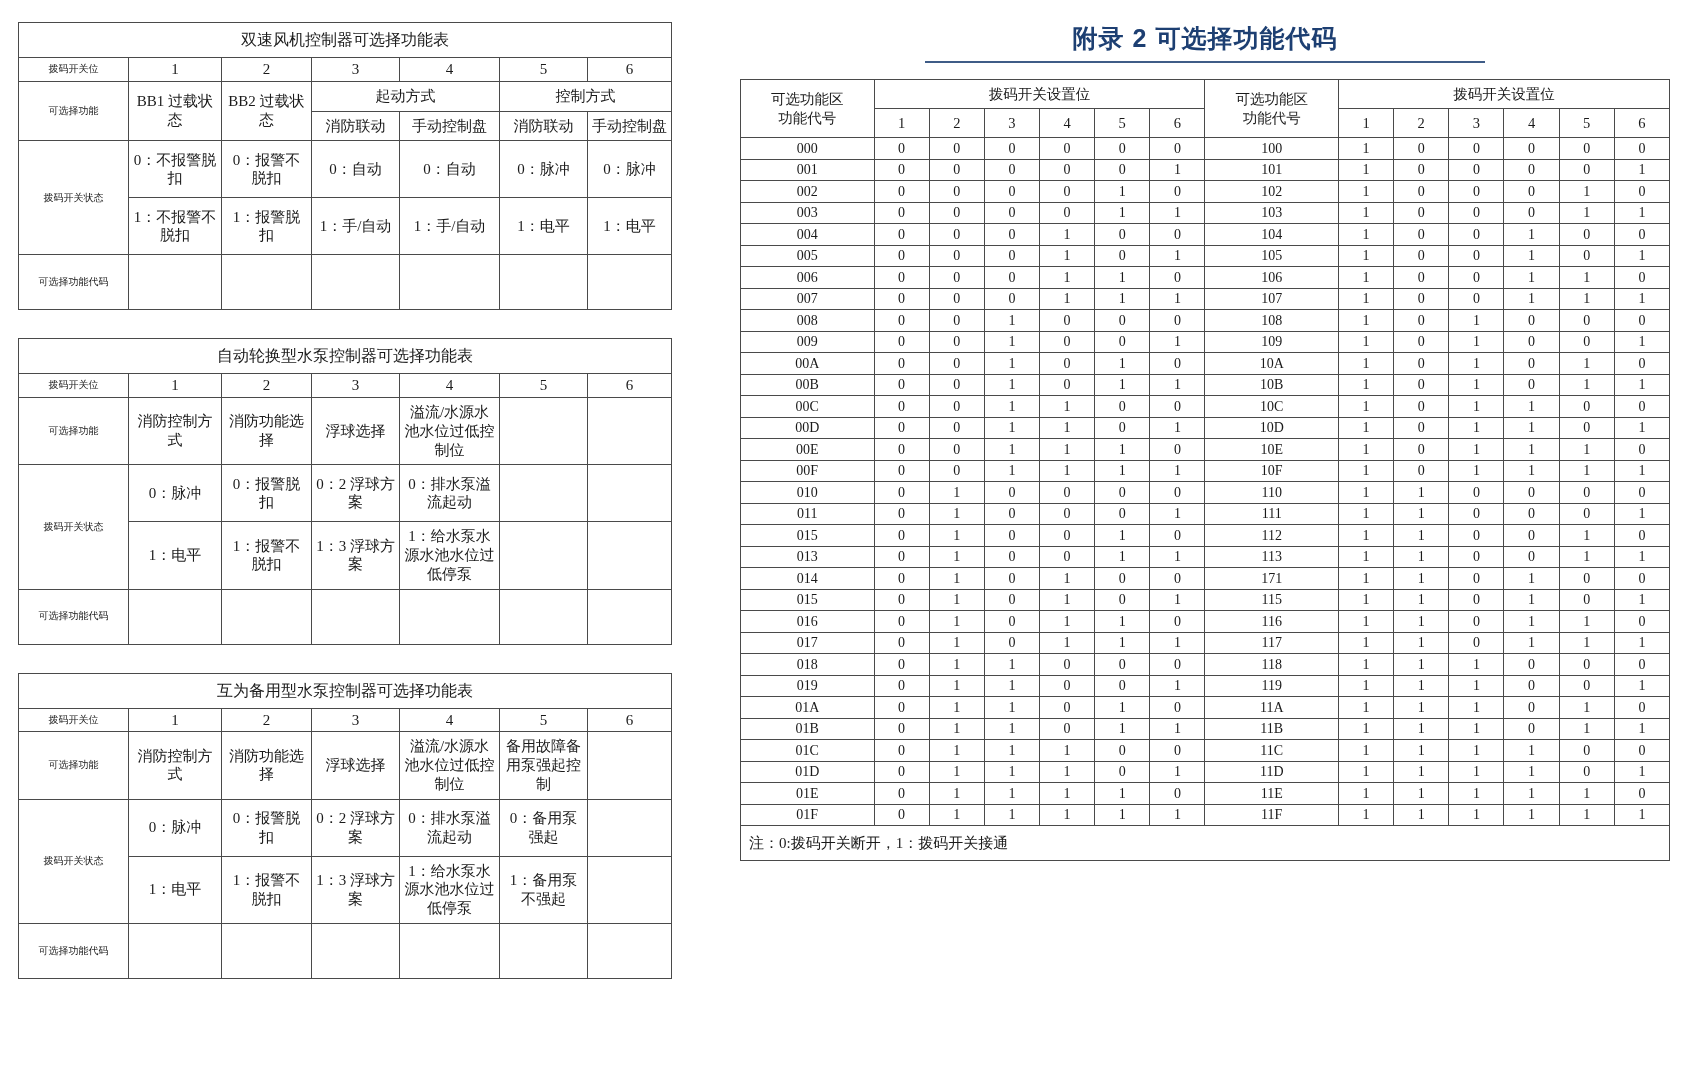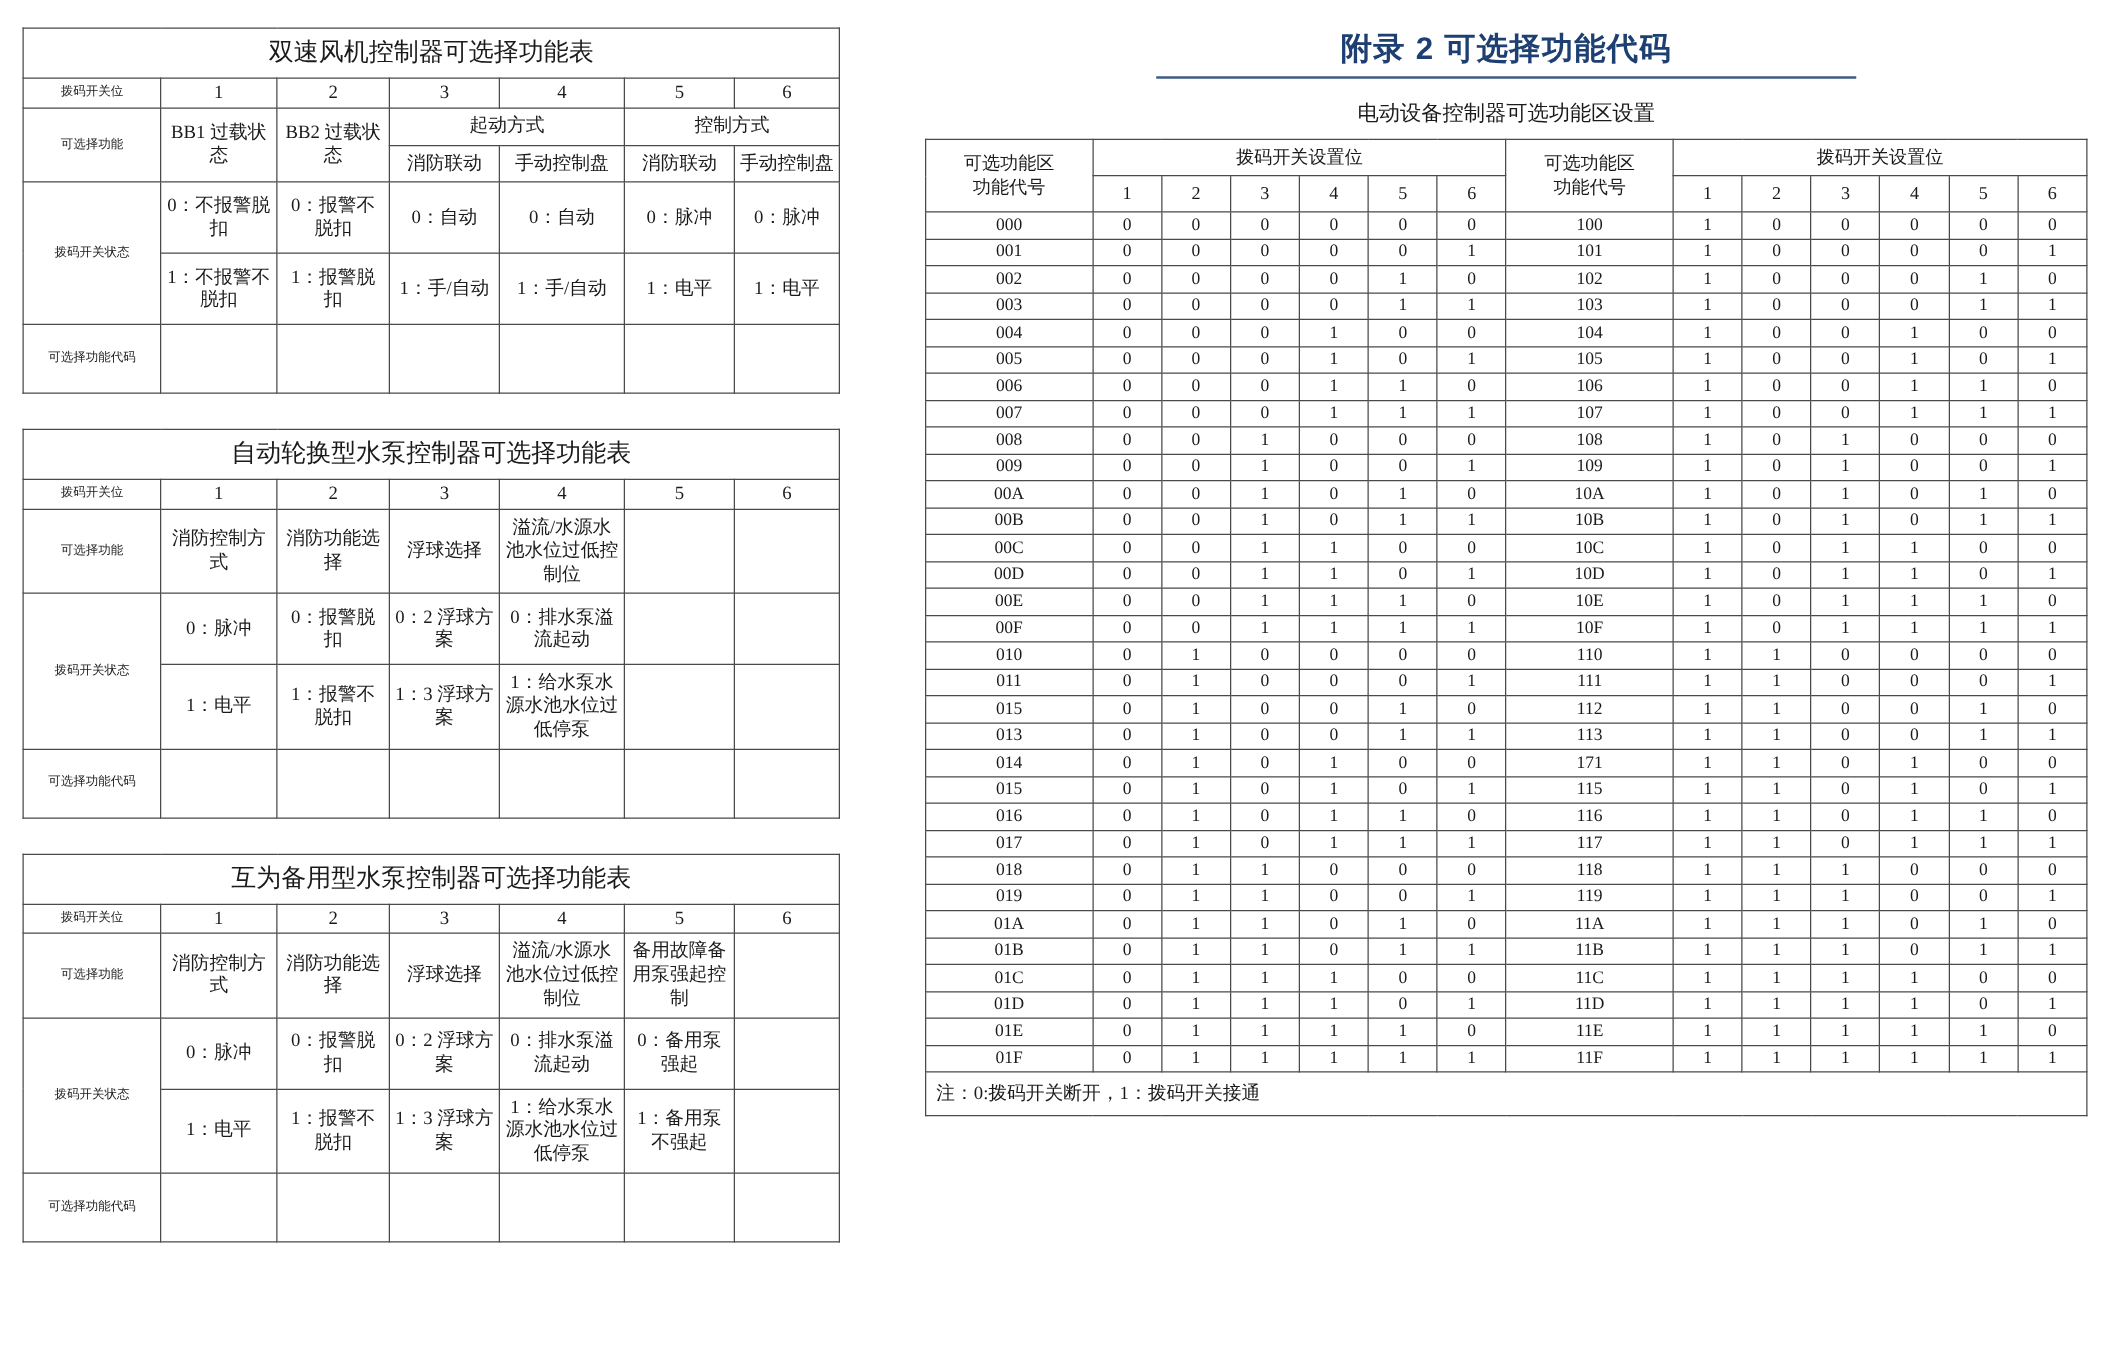--- a/index.html
+++ b/index.html
@@ -42,21 +42,21 @@
     vertical-align: middle;
     font-weight: normal;
     padding: 2px 2px;
     line-height: 1.25;
   }
   .tbl-left {
     width: 653px;
     font-size: 15px;
   }
   .tbl-left .title-row td {
-    font-size: 20px;
+    font-size: 16px;
     padding: 7px 2px;
     text-align: center;
   }
   .tbl-left .rowhead {
     font-size: 10px;
     padding: 4px 3px;
   }
   .tbl-left td.cell {
     padding: 5px 4px;
   }
@@ -314,21 +314,20 @@
         <td class="blank"></td>
       </tr>
     </tbody>
       </table>
 
   </div>
 
   <div class="right-col">
     <div class="appendix-title">附录 2  可选择功能代码</div>
     <div class="title-rule"></div>
-    <div class="right-subtitle">电动设备控制器可选功能区设置</div>
 
     <table class="tbl-codes">
       <colgroup>
         <col class="code-col">
           <col class="bit-col">
           <col class="bit-col">
           <col class="bit-col">
         <col class="bit-col">
           <col class="bit-col">
           <col class="bit-col">

